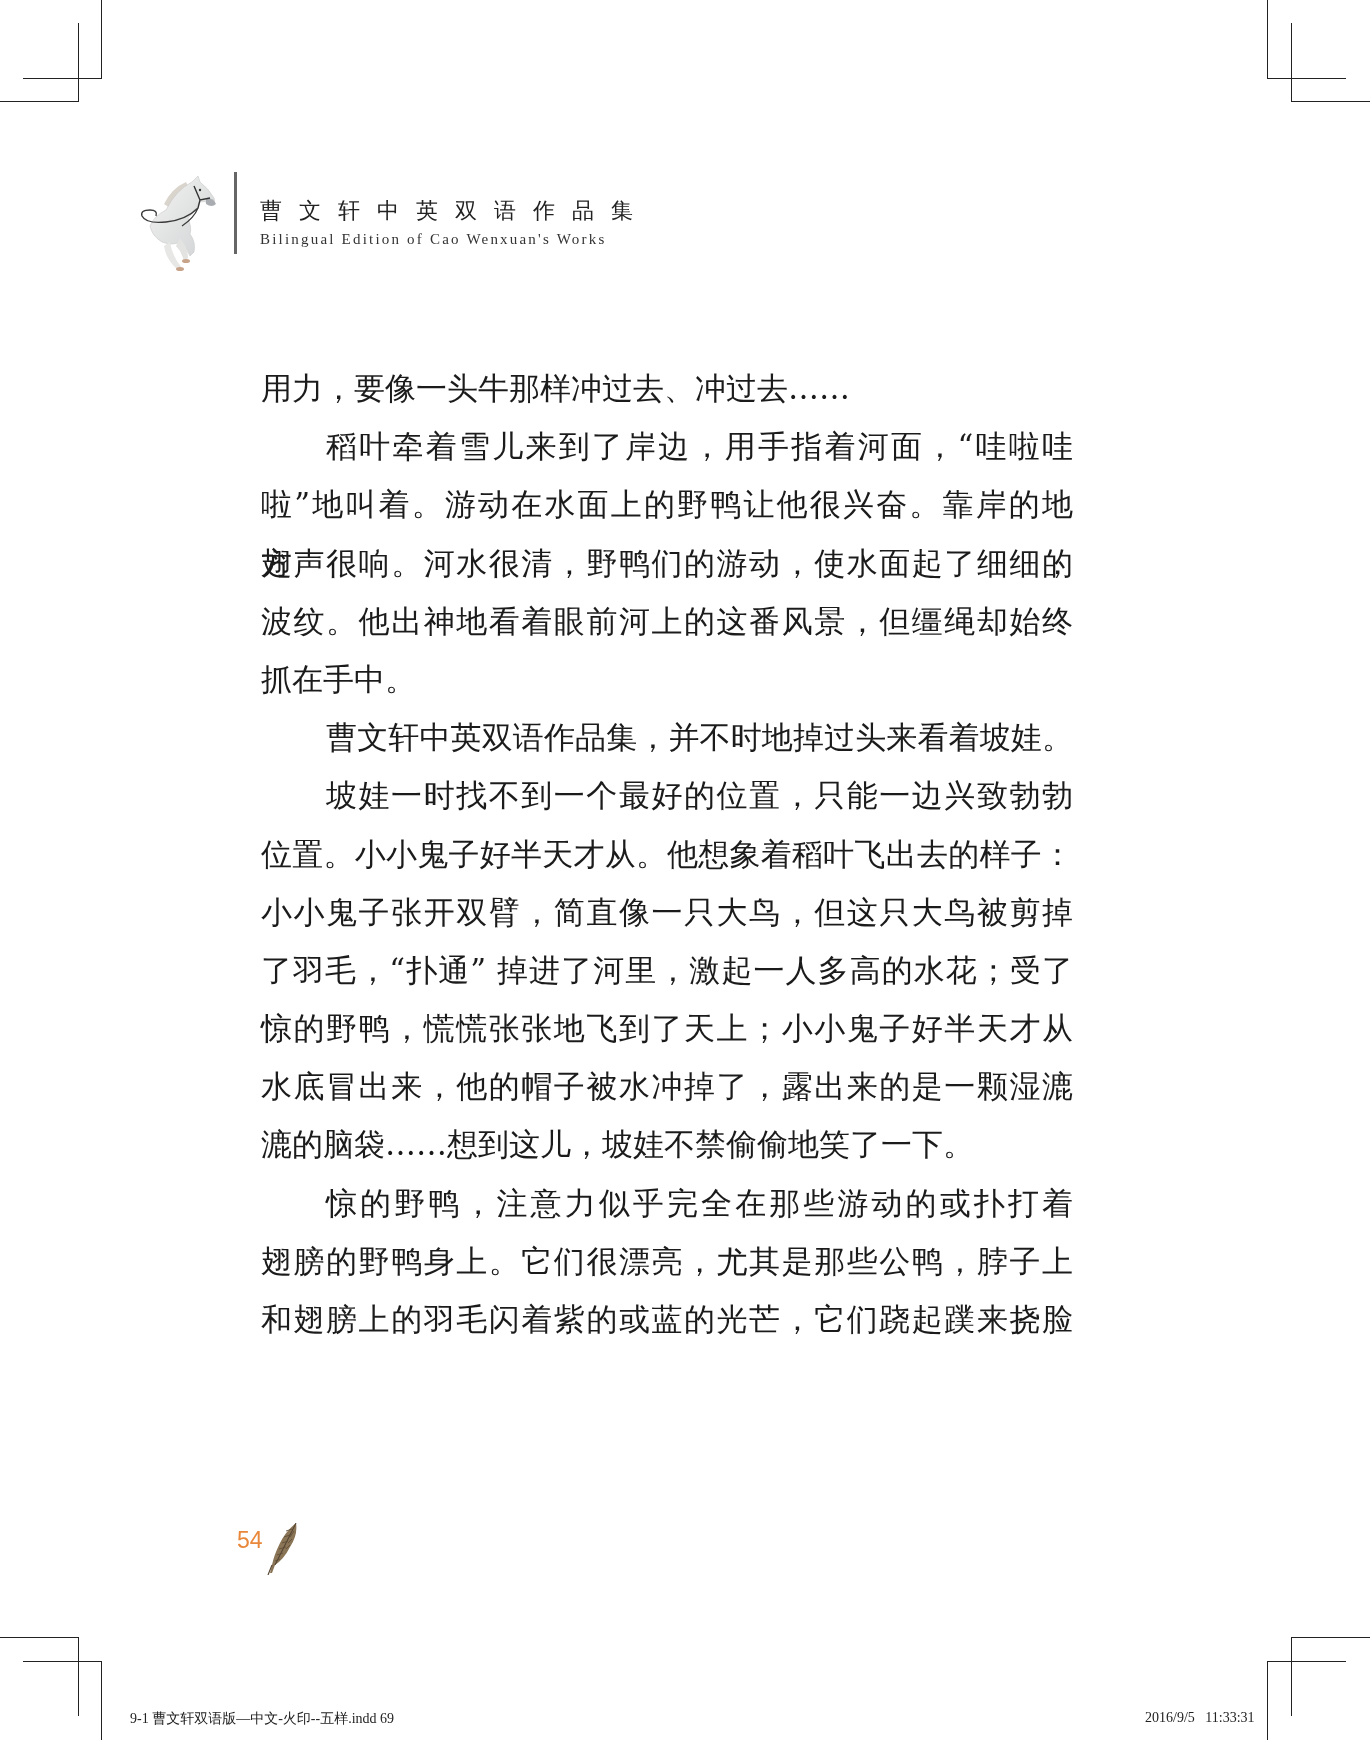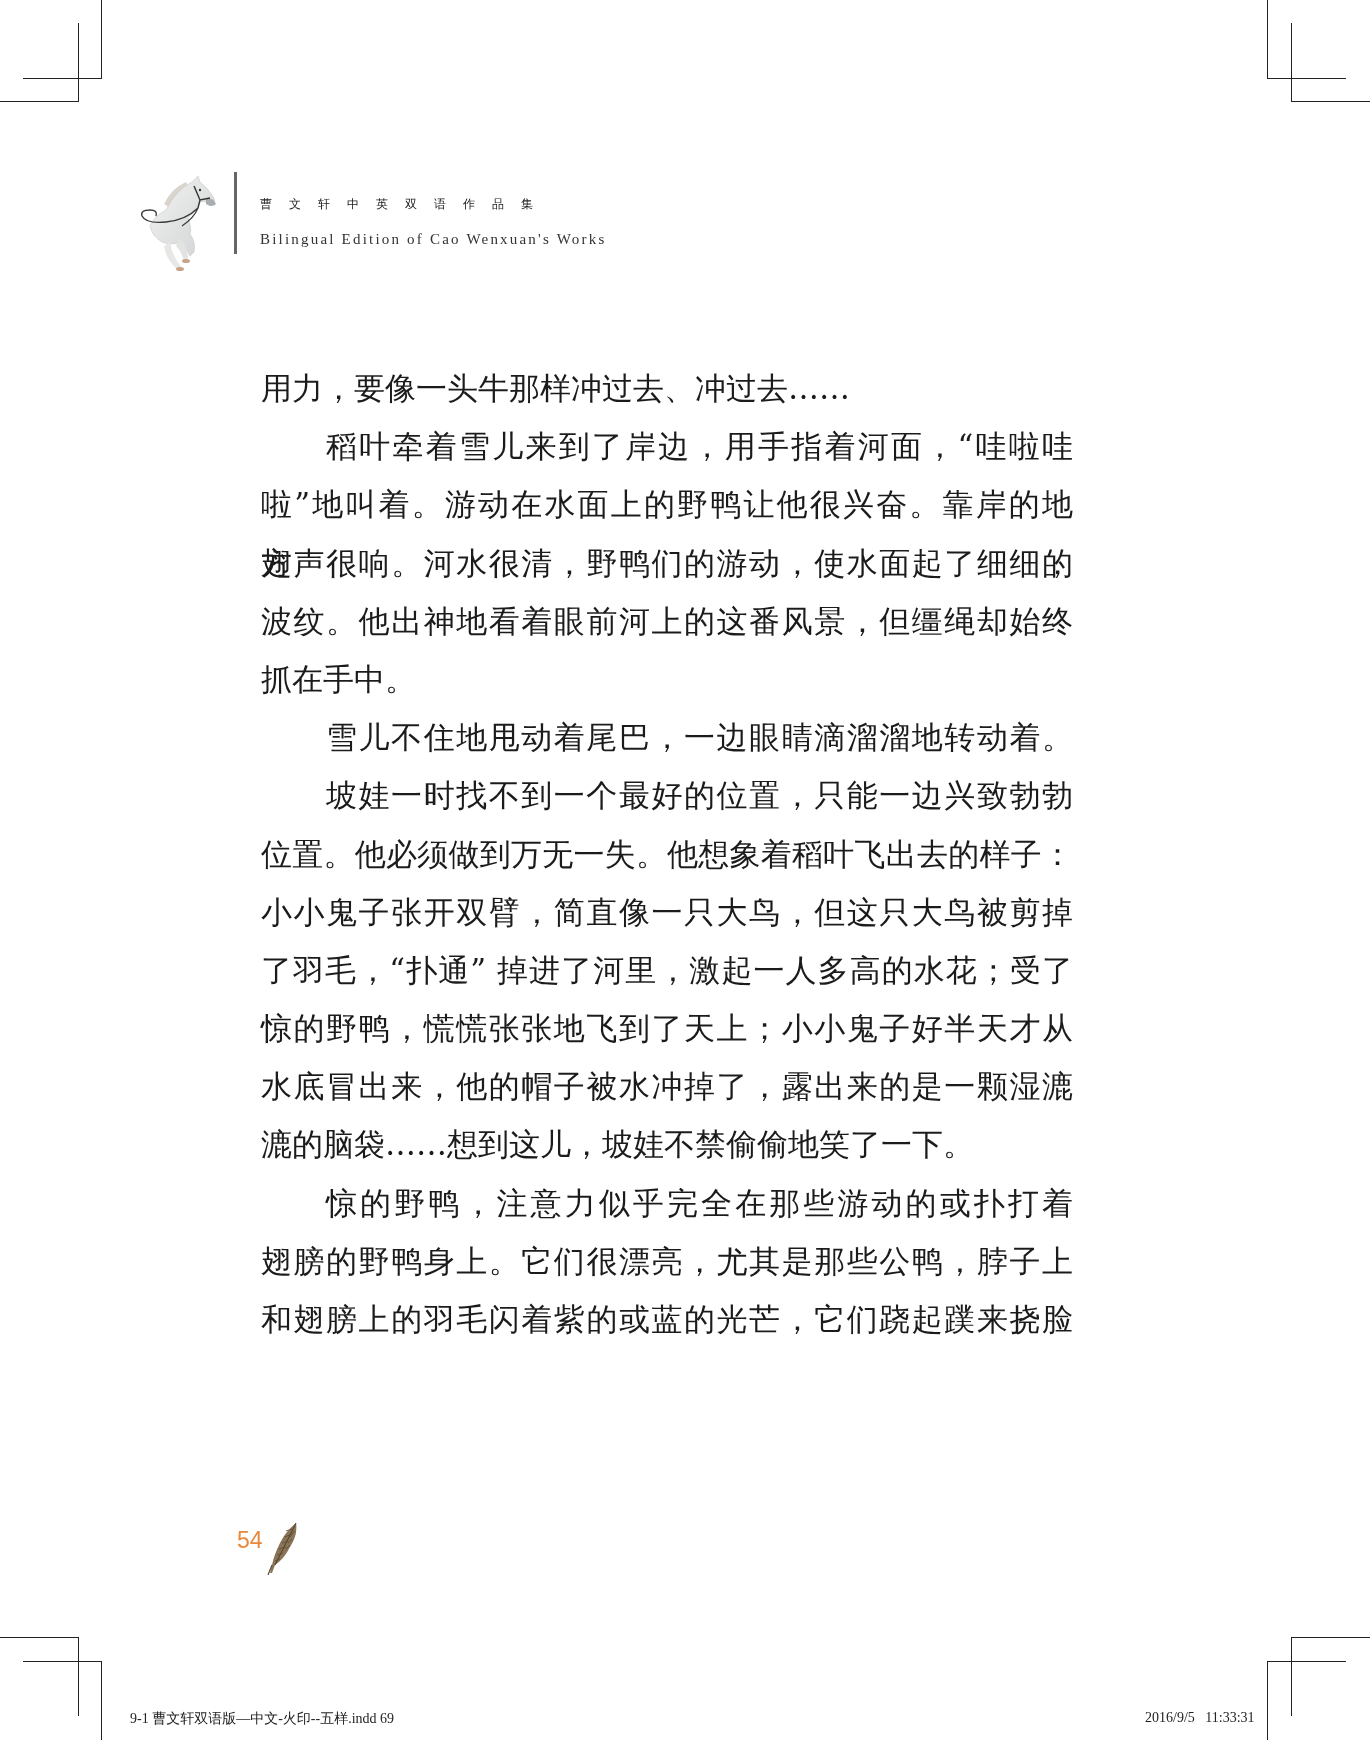--- a/index.html
+++ b/index.html
@@ -4,21 +4,21 @@
 <style>
   html, body { margin: 0; padding: 0; background: #ffffff; }
   body { width: 1370px; height: 1740px; position: relative; overflow: hidden; font-family: "DejaVu Serif", "Liberation Serif", serif; color: #1a1a1a; }
   .crop { position: absolute; background: #222; }
   .crop.h { height: 1.4px; }
   .crop.v { width: 1.4px; }
 
   .header { position: absolute; left: 0; top: 0; width: 1370px; height: 300px; }
   .horse { position: absolute; left: 136px; top: 172px; width: 92px; height: 100px; }
   .header-divider { position: absolute; left: 234px; top: 172px; width: 3px; height: 82px; background: #666; }
-  .series-zh { position: absolute; left: 260px; top: 196px; font-size: 12px; letter-spacing: 17px; color: #222; white-space: nowrap; font-family: "DejaVu Serif", serif; text-align: right; }
+  .series-zh { position: absolute; left: 260px; top: 196px; font-size: 22px; letter-spacing: 17px; color: #222; white-space: nowrap; font-family: "DejaVu Serif", serif; text-align: right; }
   .series-en { position: absolute; left: 260px; top: 231px; font-size: 15px; letter-spacing: 2.2px; color: #333; white-space: nowrap; font-family: "Liberation Serif", serif; }
 
   .body-text { position: absolute; left: 261px; top: 359px; width: 812px; font-size: 31px; line-height: 58.2px; color: #1b1b1b; font-family: "DejaVu Serif", serif; }
   .line { display: block; height: 58.2px; white-space: nowrap; overflow: visible; }
   .line.j { text-align: justify; text-align-last: justify; white-space: normal; }
   .line.indent { padding-left: 65px; }
 
   .page-num { position: absolute; left: 237px; top: 1527px; font-size: 23px; color: #e9883a; font-family: "Liberation Sans", sans-serif; }
   .feather { position: absolute; left: 266px; top: 1521px; width: 34px; height: 54px; }
 
@@ -83,23 +83,23 @@
   <div class="series-en">Bilingual Edition of Cao Wenxuan's Works</div>
 </div>
 
 <div class="body-text">
   <span class="line indent-0">用力，要像一头牛那样冲过去、冲过去……</span>
   <span class="line j indent">稻叶牵着雪儿来到了岸边，用手指着河面，“哇啦哇</span>
   <span class="line j">啦”地叫着。游动在水面上的野鸭让他很兴奋。靠岸的地方，</span>
   <span class="line j">翅声很响。河水很清，野鸭们的游动，使水面起了细细的</span>
   <span class="line j">波纹。他出神地看着眼前河上的这番风景，但缰绳却始终</span>
   <span class="line">抓在手中。</span>
-  <span class="line j indent">雪儿不住地甩动着尾巴，一边眼睛滴溜溜地转动着。</span>
+  <span class="line j indent">曹文轩中英双语作品集，并不时地掉过头来看着坡娃。</span>
   <span class="line j indent">坡娃一时找不到一个最好的位置，只能一边兴致勃勃</span>
-  <span class="line j">位置。他必须做到万无一失。他想象着稻叶飞出去的样子：</span>
+  <span class="line j">位置。小小鬼子好半天才从。他想象着稻叶飞出去的样子：</span>
   <span class="line j">小小鬼子张开双臂，简直像一只大鸟，但这只大鸟被剪掉</span>
   <span class="line j">了羽毛，“扑通” 掉进了河里，激起一人多高的水花；受了</span>
   <span class="line j">惊的野鸭，慌慌张张地飞到了天上；小小鬼子好半天才从</span>
   <span class="line j">水底冒出来，他的帽子被水冲掉了，露出来的是一颗湿漉</span>
   <span class="line">漉的脑袋……想到这儿，坡娃不禁偷偷地笑了一下。</span>
   <span class="line j indent">惊的野鸭，注意力似乎完全在那些游动的或扑打着</span>
   <span class="line j">翅膀的野鸭身上。它们很漂亮，尤其是那些公鸭，脖子上</span>
   <span class="line j">和翅膀上的羽毛闪着紫的或蓝的光芒，它们跷起蹼来挠脸</span>
 </div>
 

